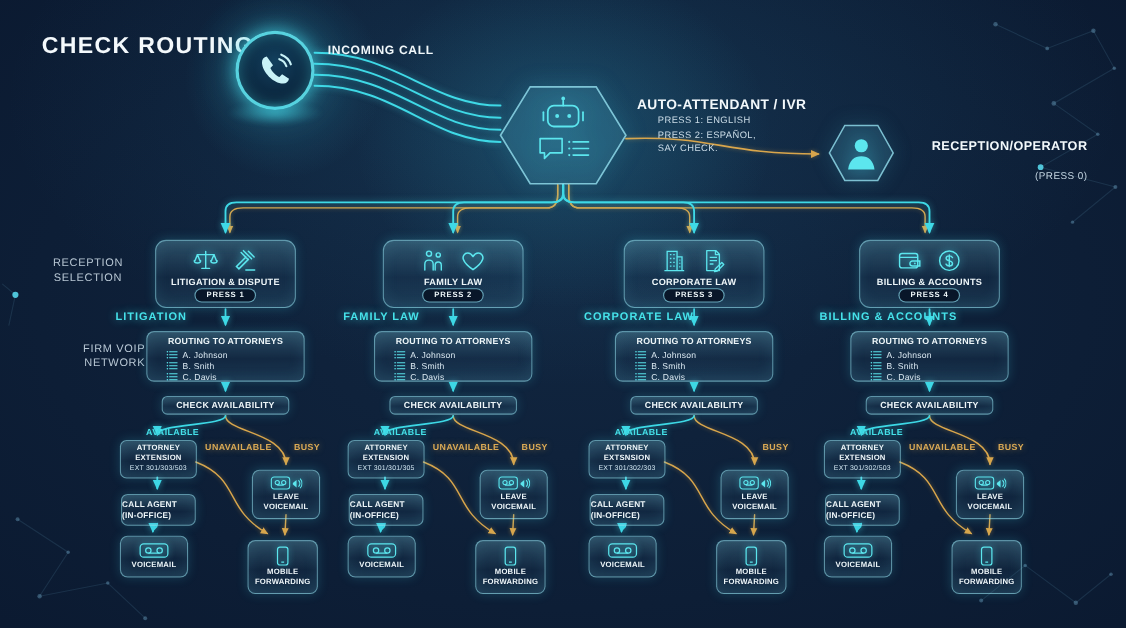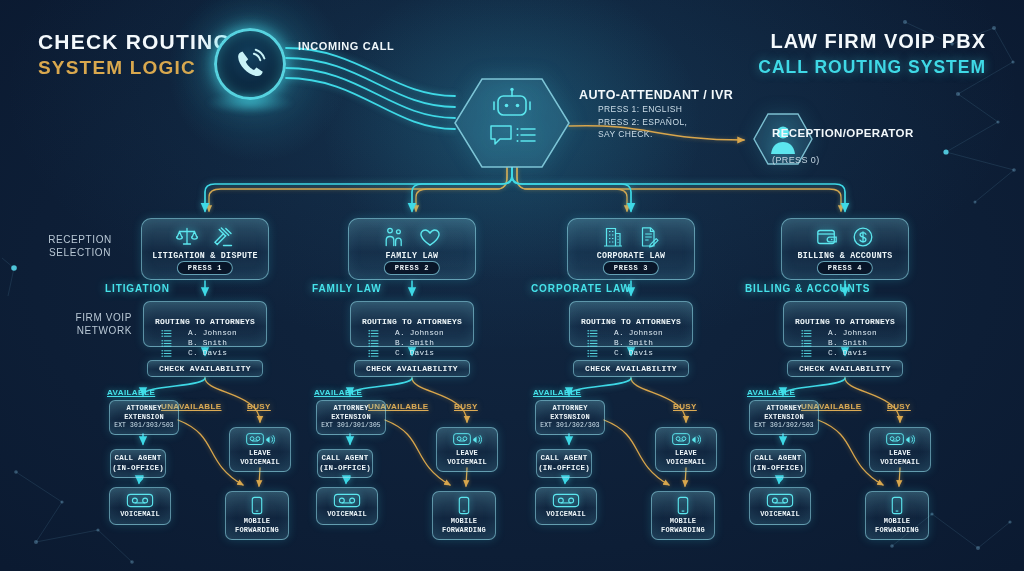--- a/index.html
+++ b/index.html
@@ -44,60 +44,60 @@
 
   .ivr-hex{position:absolute;left:451px;top:76px;z-index:2;}
   .ivr-hex svg{filter:drop-shadow(0 0 9px rgba(70,215,235,0.55));}
   .ivr-text{position:absolute;left:579px;top:88px;z-index:2;}
   .ivr-title{font-size:12.5px;font-weight:bold;letter-spacing:.4px;color:#f2f8fb;}
   .ivr-line{font-size:8.5px;letter-spacing:.4px;color:#ccdde8;line-height:10.5px;margin-top:2px;padding-left:19px;}
   .ivr-line:first-of-type{margin-top:5px;}
 
   .recep-hex{position:absolute;left:751px;top:112px;z-index:2;}
   .recep-hex svg{filter:drop-shadow(0 0 8px rgba(70,215,235,0.5));}
-  .recep-text{position:absolute;left:772px;top:127px;z-index:2;}
+  .recep-text{position:absolute;left:847px;top:127px;z-index:2;text-align:right;}
   .recep-title{font-size:11.5px;font-weight:bold;letter-spacing:.4px;color:#f2f8fb;}
   .recep-sub{font-size:9px;color:#c5d6e2;margin-top:16px;letter-spacing:.4px;}
 
   .side-label{position:absolute;z-index:2;color:#b9c8d5;font-size:10px;letter-spacing:.6px;line-height:12.5px;text-align:center;}
   .dept-sel{left:32px;top:234px;width:96px;}
   .voip-net{left:54px;top:312px;width:78px;text-align:right;}
 
   .column{position:absolute;top:0;width:200px;height:571px;z-index:2;}
   .box{position:absolute;border:1px solid rgba(150,225,240,0.55);border-radius:7px;color:#eef6f9;
     background:linear-gradient(180deg, rgba(128,206,226,0.26), rgba(55,110,145,0.10) 55%, rgba(90,170,200,0.16));
-    box-shadow:0 0 10px rgba(60,200,225,0.22), inset 0 0 14px rgba(120,220,240,0.10);font-family:Liberation Mono, monospace;}
+    box-shadow:0 0 10px rgba(60,200,225,0.22), inset 0 0 14px rgba(120,220,240,0.10);}
   .dept-box{top:218px;left:50%;transform:translateX(-50%);width:128px;height:62px;border-radius:10px;
     display:flex;flex-direction:column;align-items:center;}
   .dept-icons{display:flex;gap:12px;margin-top:6px;color:#5ce6ee;filter:drop-shadow(0 0 4px rgba(80,225,240,0.7));}
   .dicon{width:24px;height:24px;display:block;}
   .dicon svg{width:100%;height:100%;}
   .dept-name{font-size:8.3px;font-weight:bold;letter-spacing:.3px;margin-top:2px;white-space:nowrap;}
   .press-badge{position:absolute;bottom:4px;left:50%;transform:translateX(-50%);
     background:rgba(8,20,38,0.92);border:1px solid rgba(140,220,240,0.7);border-radius:8px;
     font-size:7px;font-weight:bold;letter-spacing:.7px;padding:2px 10px;white-space:nowrap;}
   .sub-label{position:absolute;top:283px;width:100%;color:#46e2ea;font-weight:bold;
     font-size:10px;letter-spacing:.9px;text-shadow:0 0 8px rgba(70,225,235,0.7);white-space:nowrap;}
-  .routing-box{top:301px;left:50%;transform:translateX(-50%);width:124px;height:46px;padding-top:15px;}
+  .routing-box{top:301px;left:50%;transform:translateX(-50%);width:144px;height:46px;padding-top:4px;}
   .routing-title{font-size:8px;font-weight:bold;text-align:center;letter-spacing:.2px;line-height:9px;margin-bottom:2px;}
-  .att-row{display:flex;align-items:center;gap:16px;height:10px;padding-left:17px;color:#dbe9f2;}
+  .att-row{display:flex;align-items:center;gap:4px;height:10px;padding-left:17px;color:#dbe9f2;}
   .ricon{width:11px;height:9px;color:#5ce6ee;}
   .ricon svg{width:100%;height:100%;}
   .att-name{font-size:7.8px;letter-spacing:.2px;}
   .check-box{top:360px;left:50%;transform:translateX(-50%);width:116px;height:17px;line-height:16px;
     text-align:center;font-size:8px;font-weight:bold;letter-spacing:.3px;border-radius:5px;}
-  .branch-label{position:absolute;font-size:8px;font-weight:bold;letter-spacing:.4px;text-align:left;white-space:nowrap;text-decoration:underline;}
+  .branch-label{position:absolute;font-size:8px;font-weight:bold;letter-spacing:.4px;text-align:right;white-space:nowrap;}
   .available{top:388px;left:2px;width:74px;color:#46e2ea;text-shadow:0 0 6px rgba(70,225,235,0.6);}
   .unavailable{top:402px;left:56px;width:86px;color:#dcab55;text-shadow:0 0 6px rgba(220,171,85,0.5);}
   .busy{top:402px;left:142px;width:44px;color:#dcab55;text-shadow:0 0 6px rgba(220,171,85,0.5);}
   .ext-box{top:400px;left:4px;width:70px;padding:3px 1px;text-align:center;font-size:7px;font-weight:bold;
     line-height:8.5px;border-radius:6px;letter-spacing:.2px;}
   .ext-small{font-size:6.3px;font-weight:normal;color:#cfe3ee;margin-top:1px;}
   .leave-box{top:427px;left:124px;width:62px;padding:4px 0 5px;text-align:center;border-radius:7px;}
-  .agent-box{top:449px;left:5px;width:56px;padding:4px 0;text-align:center;font-size:7.5px;font-weight:bold;
+  .agent-box{top:449px;left:5px;width:68px;padding:4px 0;font-size:7.5px;font-weight:bold;
     line-height:9.5px;border-radius:6px;letter-spacing:.2px;}
   .vm-box{top:487px;left:4px;width:62px;padding:5px 0;text-align:center;border-radius:7px;}
   .mobile-box{top:491px;left:120px;width:64px;padding:4px 0 5px;text-align:center;border-radius:7px;}
   .bicon{display:block;margin:0 auto;color:#5ce6ee;filter:drop-shadow(0 0 3px rgba(80,225,240,0.7));}
   .bicon.wide{width:30px;height:15px;}
   .bicon.tape{width:28px;height:15px;}
   .bicon.tall{width:12px;height:19px;}
   .bicon svg{width:100%;height:100%;}
   .b7{font-size:7px;font-weight:bold;line-height:8.5px;letter-spacing:.2px;}
   .leave-box .b7:first-of-type, .vm-box .b7, .mobile-box .b7:first-of-type{margin-top:2px;}
@@ -197,40 +197,35 @@
         <path d="M845,281 L845,295" stroke="#3fd9e6" fill="none" stroke-width="1.6" stroke-linecap="round" marker-end="url(#arrow-c)"></path>
         <path d="M845,348 L845,355" stroke="#3fd9e6" fill="none" stroke-width="1.6" stroke-linecap="round" marker-end="url(#arrow-c)"></path>
         <path d="M845,378 C845,387 783,385 783,395" stroke="#3fd9e6" fill="none" stroke-width="1.6" stroke-linecap="round" marker-end="url(#arrow-c)"></path>
         <path d="M783,434 L783,444" stroke="#3fd9e6" fill="none" stroke-width="1.6" stroke-linecap="round" marker-end="url(#arrow-c)"></path>
         <path d="M783,476 C783,481 779,480 779,483" stroke="#3fd9e6" fill="none" stroke-width="1.6" stroke-linecap="round" marker-end="url(#arrow-c)"></path>
       </g>
     </svg>
 
   <div class="title-left">
     <div class="t1">CHECK ROUTING</div>
-    <div class="t2">SYSTEM LOGIC</div>
   </div>
 
   <div class="incoming-wrap">
     <div class="glow-disc"></div>
     <div class="circle">
       <span>
           <svg viewBox="0 0 24 24">
             <path d="M7 3.6C5.2 4 4 5.4 4.1 7.3c.3 5.8 6.9 12.4 12.7 12.7 1.9.1 3.3-1.1 3.7-2.9l-4.2-2.7-1.6 1.6c-2.2-.9-4.6-3.3-5.5-5.5l1.6-1.6z" fill="currentColor"></path>
             <path d="M14.6 5.2a6.5 6.5 0 0 1 4.3 4.3M15.8 2.5a9.5 9.5 0 0 1 5.8 5.8" fill="none" stroke="currentColor" stroke-width="1.3" stroke-linecap="round"></path>
           </svg>
         </span>
     </div>
   </div>
   <div class="incoming-label">INCOMING CALL</div>
 
-  <div class="title-right">
-    <div class="t1">LAW FIRM VOIP PBX</div>
-    <div class="t3">CALL ROUTING SYSTEM</div>
-  </div>
 
   <div class="ivr-hex">
     <svg width="122" height="94" viewBox="0 0 122 94">
       <polygon points="31,3 91,3 118,47 91,91 31,91 4,47" fill="rgba(80,160,190,0.16)" stroke="rgba(150,225,240,0.8)" stroke-width="1.5"></polygon>
       <g stroke="#5ce6ee" fill="none" stroke-width="1.6" stroke-linecap="round">
         <line x1="61" y1="20" x2="61" y2="15.5"></line>
         <circle cx="61" cy="13.5" r="1.7" fill="#5ce6ee" stroke="none"></circle>
         <rect x="47" y="20" width="28" height="19" rx="5.5"></rect>
         <circle cx="55.5" cy="29.5" r="1.8" fill="#5ce6ee" stroke="none"></circle>
         <circle cx="66.5" cy="29.5" r="1.8" fill="#5ce6ee" stroke="none"></circle>

